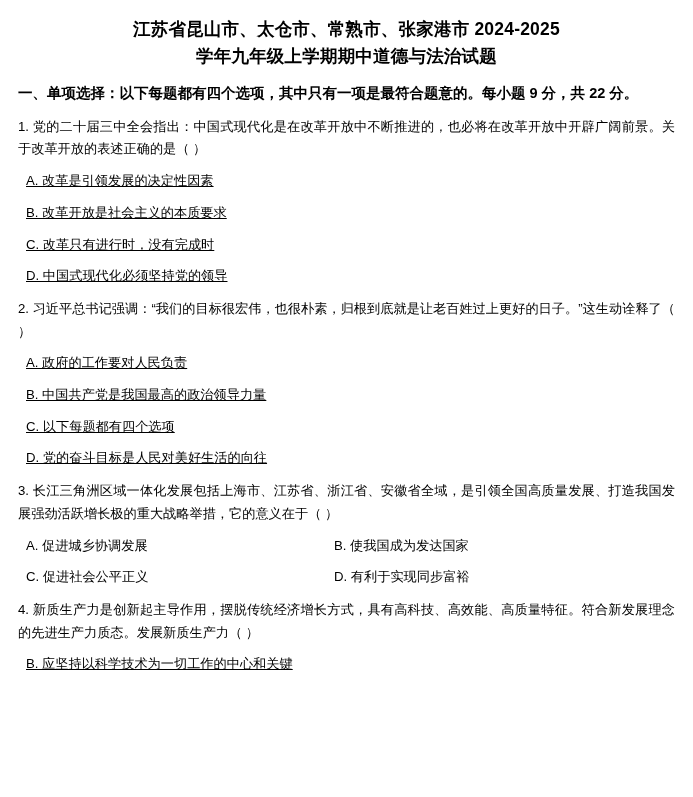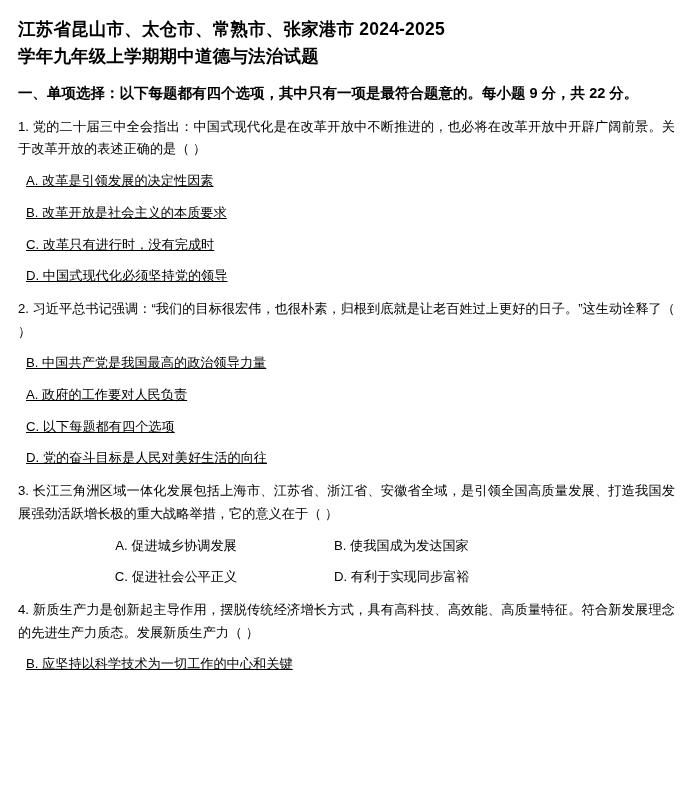--- a/index.html
+++ b/index.html
@@ -12,20 +12,21 @@
     min-height: 797px;
     font-family: "Liberation Sans", "DejaVu Sans", sans-serif;
     color: #000000;
   }
   .page {
     width: 693px;
     box-sizing: border-box;
     padding: 10px 18px 8px 18px;
   }
   .doc-title {
+    text-align: center;
     font-size: 17.5px;
     font-weight: bold;
     line-height: 1.55;
     letter-spacing: 0.2px;
     margin: 6px 0 2px 0;
   }
   .doc-title .line {
     display: block;
   }
   .section-head {
@@ -53,21 +54,20 @@
     margin: 9px 0 9px 0;
   }
   .opt-row .opt-col {
     font-size: 13.2px;
     line-height: 1.72;
     padding-left: 8px;
   }
   .opt-row .opt-col.first {
     width: 300px;
     flex: 0 0 300px;
-    text-align: center;
   }
   .opt-row .opt-col.second {
     flex: 1 1 auto;
   }
 </style>
 </head>
 <body>
 
 <div class="page">
 
@@ -81,22 +81,22 @@
   <div>
     <div class="q-stem">1. 党的二十届三中全会指出：中国式现代化是在改革开放中不断推进的，也必将在改革开放中开辟广阔前景。关于改革开放的表述正确的是（    ）</div>
     <div class="opt">A. 改革是引领发展的决定性因素</div>
     <div class="opt">B. 改革开放是社会主义的本质要求</div>
     <div class="opt">C. 改革只有进行时，没有完成时</div>
     <div class="opt">D. 中国式现代化必须坚持党的领导</div>
   </div>
 
   <div>
     <div class="q-stem">2. 习近平总书记强调：“我们的目标很宏伟，也很朴素，归根到底就是让老百姓过上更好的日子。”这生动诠释了（    ）</div>
+    <div class="opt">A. 政府的工作要对人民负责</div>
     <div class="opt">B. 中国共产党是我国最高的政治领导力量</div>
-    <div class="opt">A. 政府的工作要对人民负责</div>
     <div class="opt">C. 以下每题都有四个选项</div>
     <div class="opt">D. 党的奋斗目标是人民对美好生活的向往</div>
   </div>
 
   <div>
     <div class="q-stem">3. 长江三角洲区域一体化发展包括上海市、江苏省、浙江省、安徽省全域，是引领全国高质量发展、打造我国发展强劲活跃增长极的重大战略举措，它的意义在于（    ）</div>
     <div class="opt-row">
       <div class="opt-col first">A. 促进城乡协调发展</div>
       <div class="opt-col second">B. 使我国成为发达国家</div>
     </div>

